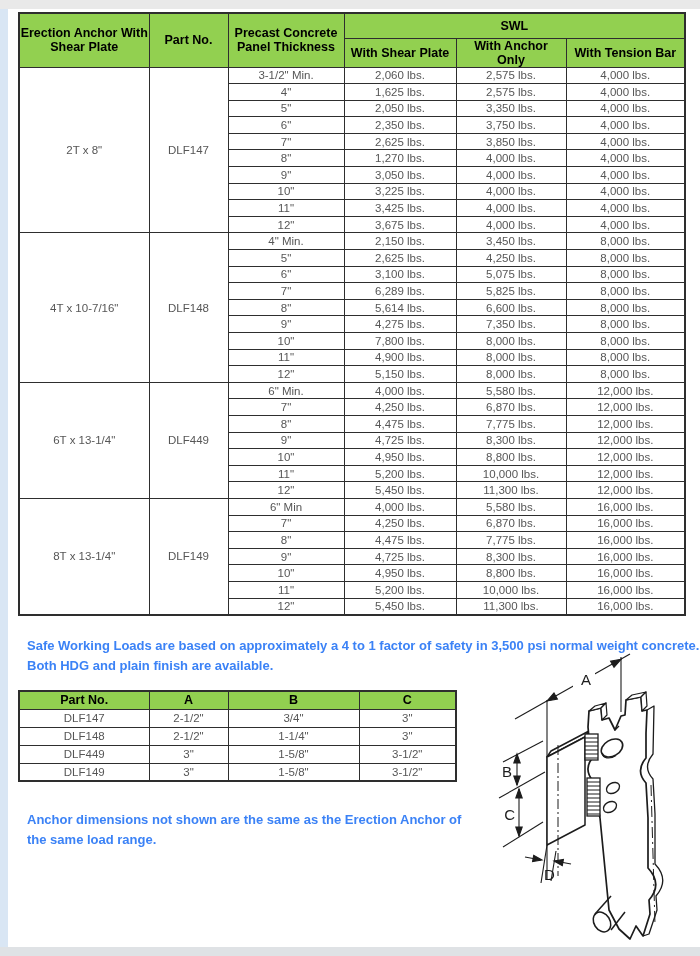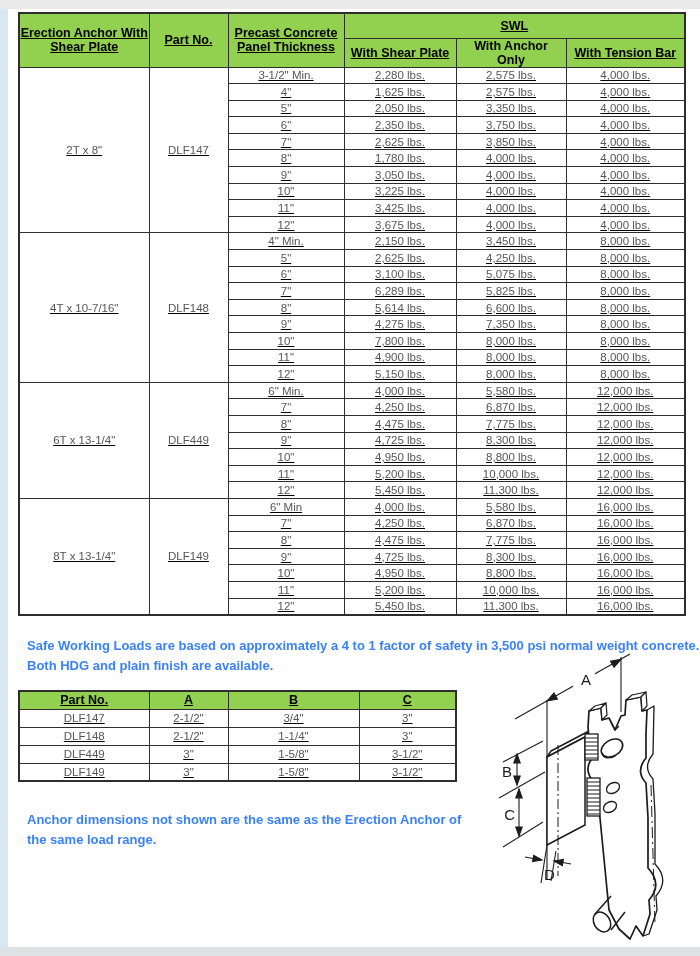--- a/index.html
+++ b/index.html
@@ -4,21 +4,21 @@
 <style>
   html,body{margin:0;padding:0;}
   body{
     position:relative;width:700px;height:956px;overflow:hidden;
     background:#ffffff;font-family:"Liberation Sans",sans-serif;
   }
   .strip-top{position:absolute;left:0;top:0;width:700px;height:9px;background:#e9e9e9;}
   .strip-left{position:absolute;left:0;top:9px;width:8px;height:947px;background:#d9e6f4;}
   .strip-bottom{position:absolute;left:0;top:947px;width:700px;height:9px;background:#dfe2e5;}
 
-  table{border-collapse:collapse;table-layout:fixed;text-decoration:underline;}
+  table{border-collapse:collapse;table-layout:fixed;}
   table.swl{position:absolute;left:18px;top:12px;width:666px;border:2px solid #2e2e2e;}
   table.dim{position:absolute;left:18px;top:690px;width:437px;border:2px solid #2e2e2e;}
   th,td{border:1px solid #2e2e2e;padding:0;text-align:center;vertical-align:middle;overflow:hidden;}
   th{background:#92d050;color:#000;font-size:12.5px;font-weight:bold;line-height:1.12;}
   td{font-size:11.5px;color:#565656;font-weight:normal;background:#fff;}
   .swl thead tr.r1{height:25px;}
   .swl thead tr.r2{height:24px;}
   .swl tbody tr{height:16.6px;}
   .dim thead tr{height:18px;}
   .dim tbody tr{height:18px;}
@@ -58,21 +58,21 @@
       <th>With Shear Plate</th>
       <th><span class="narrow-head">With Anchor Only</span></th>
       <th>With Tension Bar</th>
     </tr>
   </thead>
   <tbody id="swl-body">
       <tr>
         <td rowspan="10">2T x 8"</td>
         <td rowspan="10">DLF147</td>
         <td>3-1/2" Min.</td>
-        <td>2,280 lbs.</td>
+        <td>2,060 lbs.</td>
         <td>2,575 lbs.</td>
         <td>4,000 lbs.</td>
       </tr>
       <tr>
         <td>4"</td>
         <td>1,625 lbs.</td>
         <td>2,575 lbs.</td>
         <td>4,000 lbs.</td>
       </tr>
       <tr>
@@ -88,21 +88,21 @@
         <td>4,000 lbs.</td>
       </tr>
       <tr>
         <td>7"</td>
         <td>2,625 lbs.</td>
         <td>3,850 lbs.</td>
         <td>4,000 lbs.</td>
       </tr>
       <tr>
         <td>8"</td>
-        <td>1,780 lbs.</td>
+        <td>1,270 lbs.</td>
         <td>4,000 lbs.</td>
         <td>4,000 lbs.</td>
       </tr>
       <tr>
         <td>9"</td>
         <td>3,050 lbs.</td>
         <td>4,000 lbs.</td>
         <td>4,000 lbs.</td>
       </tr>
       <tr>

